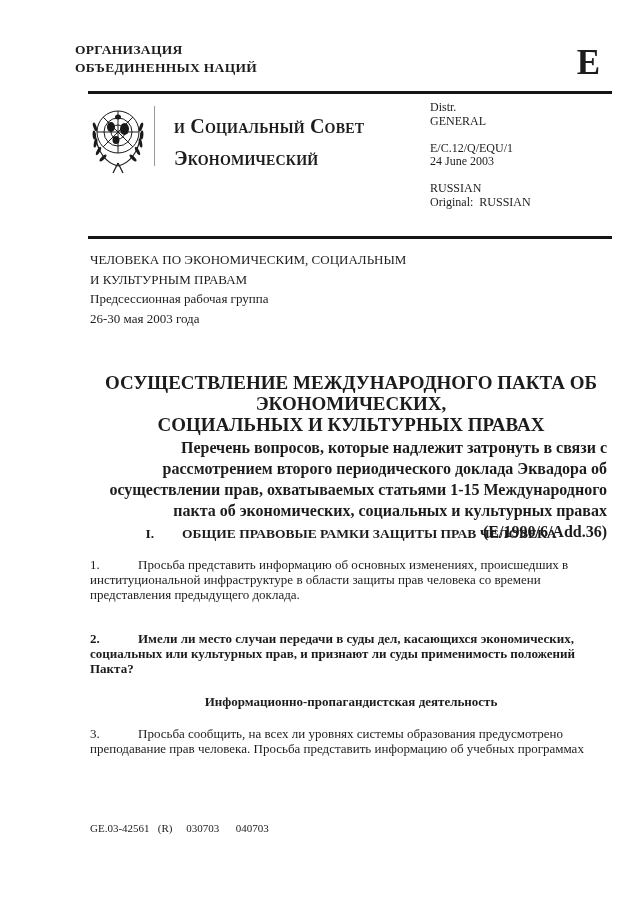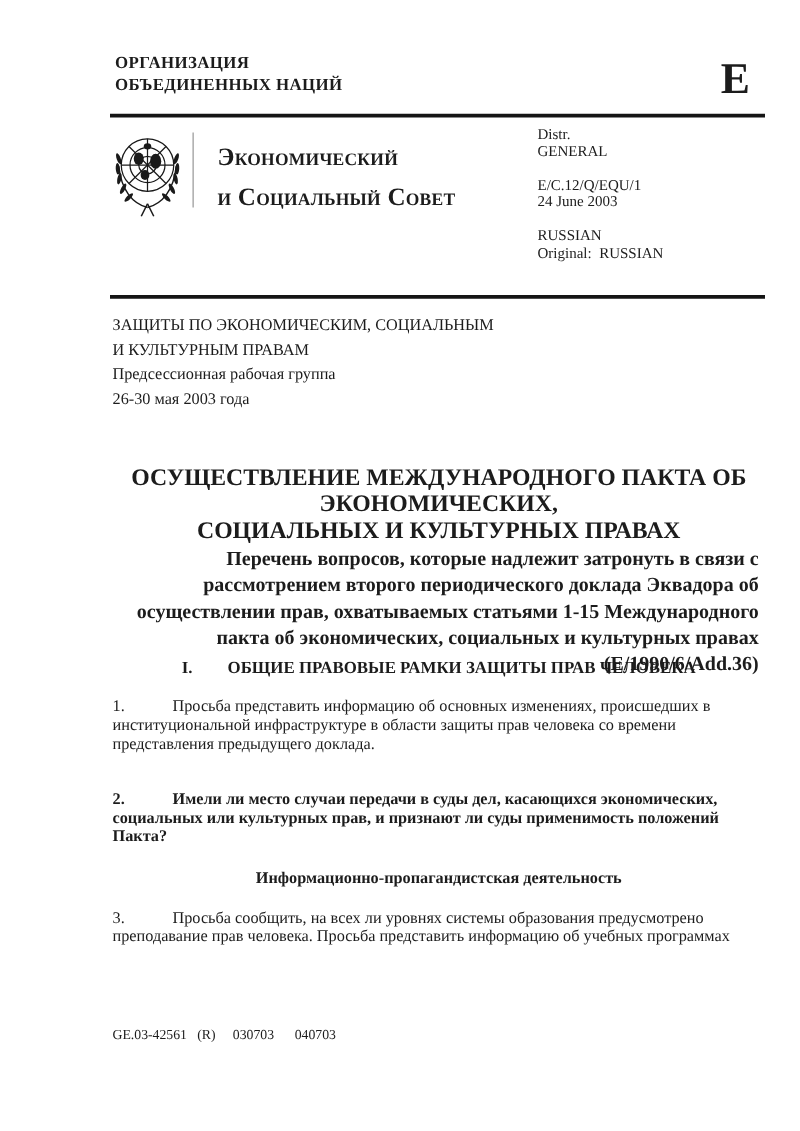--- a/index.html
+++ b/index.html
@@ -11,21 +11,21 @@
     background: #ffffff;
     color: #1c1c1c;
     font-family: "Liberation Serif", "DejaVu Serif", serif;
     overflow: hidden;
     margin: 0 auto;
   }
   .abs { position: absolute; }
   .pre { white-space: pre; }
 
   .org-block {
-    left: 92px; top: 41px;
+    left: 75px; top: 41px;
     font-size: 13.5px; font-weight: bold;
     line-height: 18px; letter-spacing: 0.3px;
   }
   .doc-letter {
     right: 40px; top: 44px;
     font-size: 35px; font-weight: bold;
     line-height: 38px;
   }
   .rule { left: 88px; width: 524px; height: 3px; background: #151515; }
   .rule-1 { top: 91px; }
@@ -133,39 +133,39 @@
         <ellipse transform="translate(48.5,49) rotate(-28)" rx="1.6" ry="4.6"></ellipse>
         <ellipse transform="translate(51.5,41) rotate(-12)" rx="1.6" ry="4.6"></ellipse>
         <ellipse transform="translate(52.8,33) rotate(4)" rx="1.6" ry="4.6"></ellipse>
         <ellipse transform="translate(52,25) rotate(20)" rx="1.6" ry="4.6"></ellipse>
       </g>
     </svg>
   </div>
   <div class="abs vline"></div>
 
   <div class="abs council-name">
+    <div>и Социальный Совет</div>
     <div>Экономический</div>
-    <div>и Социальный Совет</div>
   </div>
 
   <div class="abs masthead-right">
     <div>Distr.</div>
     <div>GENERAL</div>
     <div class="gap"></div>
     <div>E/C.12/Q/EQU/1</div>
     <div>24 June 2003</div>
     <div class="gap"></div>
     <div>RUSSIAN</div>
     <div class="pre">Original:  RUSSIAN</div>
   </div>
 
   <div class="abs rule rule-2"></div>
 
   <div class="abs committee">
-    <div>ЗАЩИТЫ ПО ЭКОНОМИЧЕСКИМ, СОЦИАЛЬНЫМ</div>
+    <div>ЧЕЛОВЕКА ПО ЭКОНОМИЧЕСКИМ, СОЦИАЛЬНЫМ</div>
     <div>И КУЛЬТУРНЫМ ПРАВАМ</div>
     <div>Предсессионная рабочая группа</div>
     <div>26-30 мая 2003 года</div>
   </div>
 
   <div class="abs doc-title">
     <div>ОСУЩЕСТВЛЕНИЕ МЕЖДУНАРОДНОГО ПАКТА ОБ ЭКОНОМИЧЕСКИХ,</div>
     <div>СОЦИАЛЬНЫХ И КУЛЬТУРНЫХ ПРАВАХ</div>
   </div>
 

